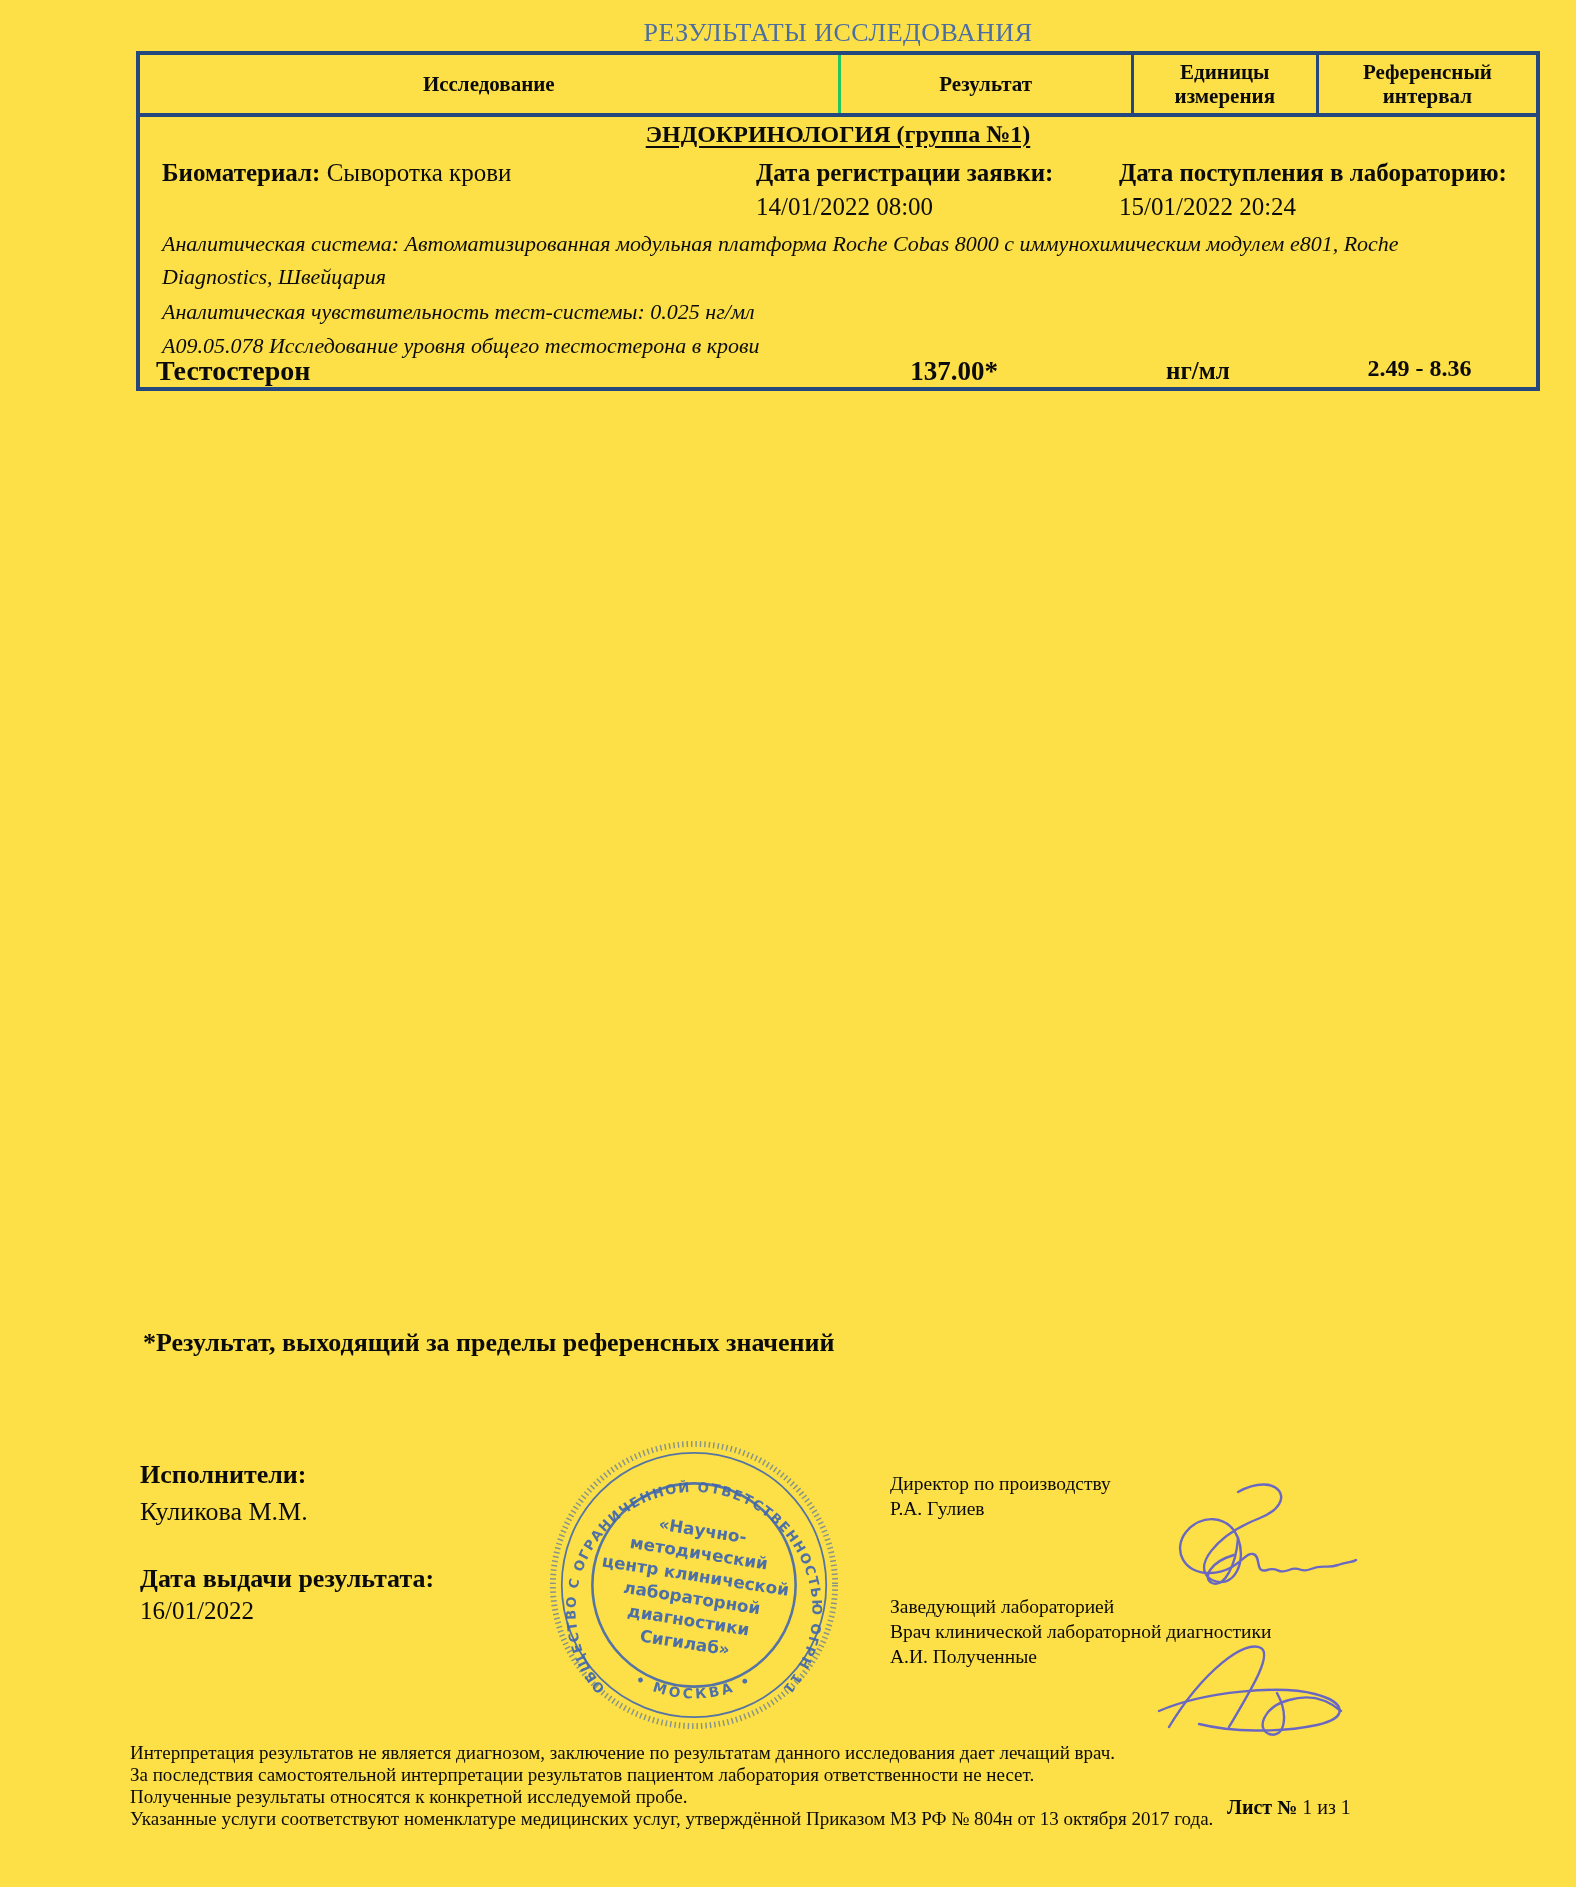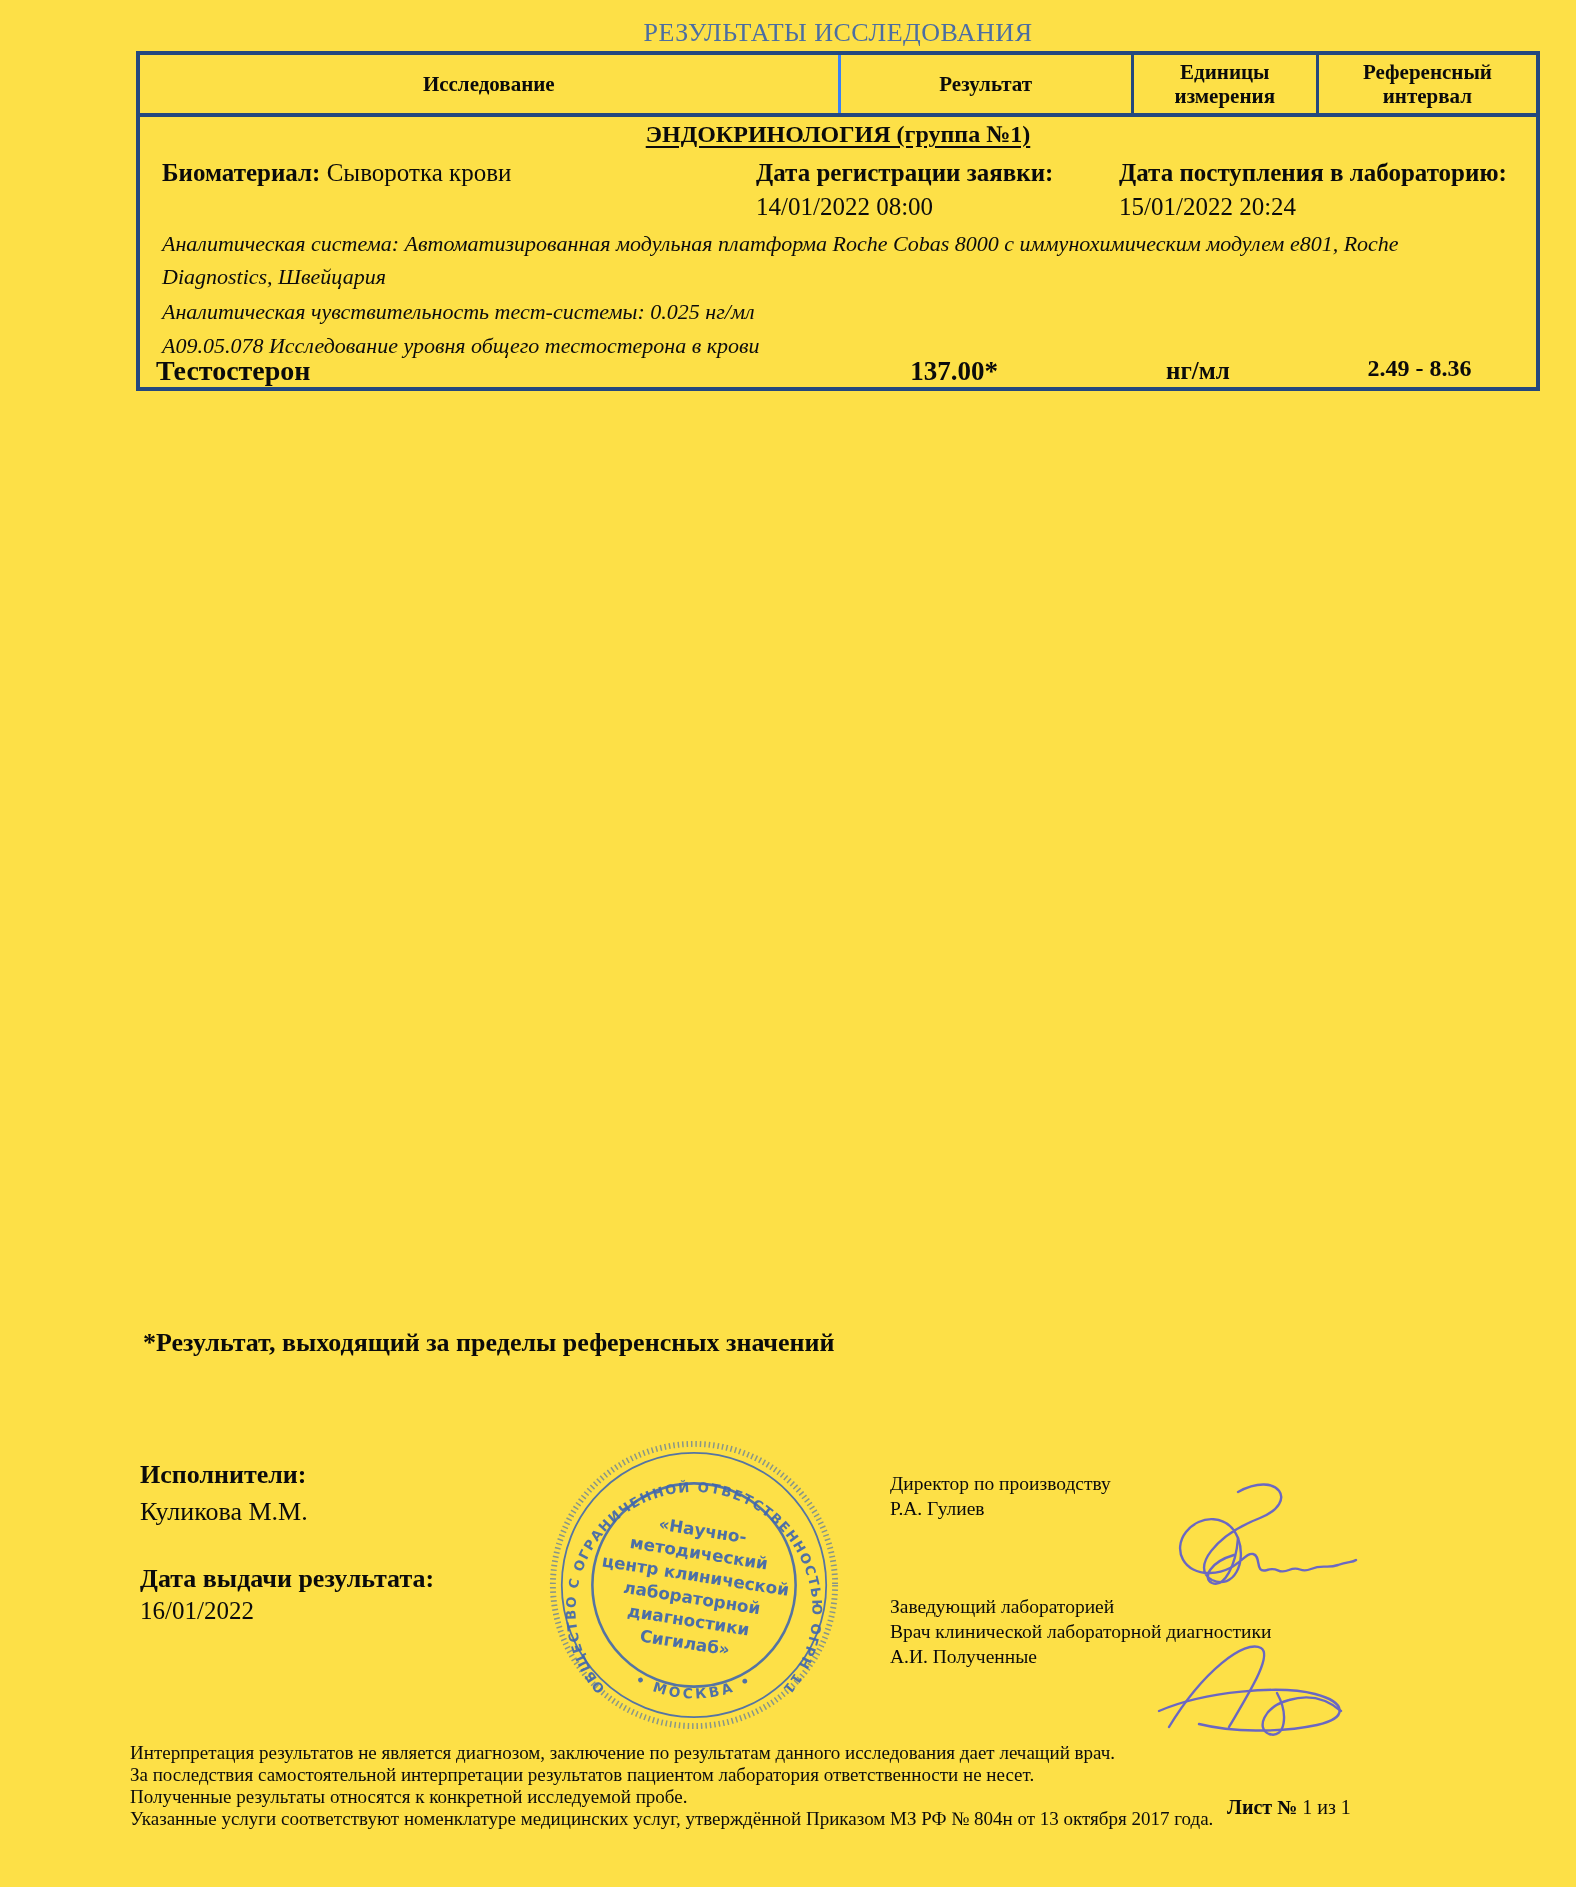--- a/index.html
+++ b/index.html
@@ -25,21 +25,21 @@
     border:4px solid #24487e;
     box-sizing:border-box;
   }
   .thead{display:flex;height:58px;border-bottom:4px solid #24487e;}
   .th{
     display:flex;align-items:center;justify-content:center;
     text-align:center;font-weight:bold;font-size:21px;line-height:24px;
     box-sizing:border-box;
   }
   .c1{width:774px;}
-  .c2{width:325px;border-left:3px solid #3b82f6;}
+  .c2{width:325px;border-left:3px solid #22c55e;}
   .c3{width:205px;border-left:3px solid #24487e;}
   .c4{width:244px;border-left:3px solid #24487e;}
   .section-header{
     left:0;top:66px;width:1396px;text-align:center;
     font-weight:bold;font-size:24px;
     text-decoration:underline;text-underline-offset:4px;
   }
   .row-labels{top:104px;font-size:25px;}
   .row-values{top:138px;font-size:25px;text-align:center;}
   .lbl{font-weight:bold;}

